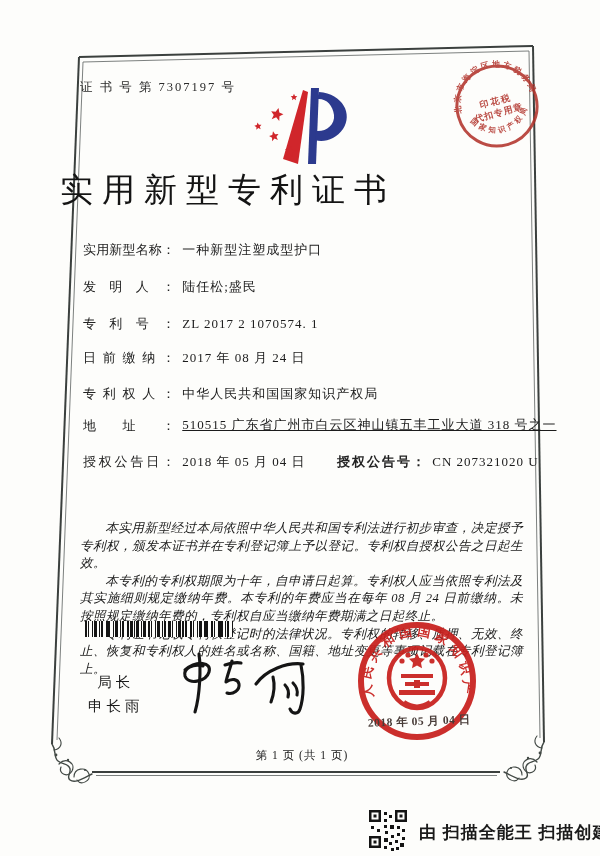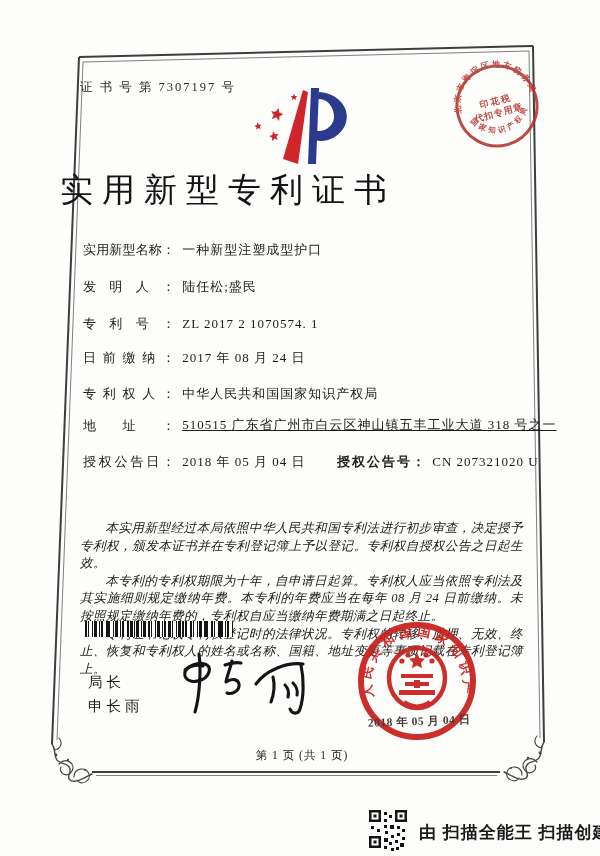--- a/index.html
+++ b/index.html
@@ -52,21 +52,21 @@
       repeating-linear-gradient(90deg,
         #141414 0 2px, #fdfdfb 2px 3px,
         #141414 3px 4px, #fdfdfb 4px 7px,
         #141414 7px 8px, #fdfdfb 8px 9px,
         #141414 9px 12px, #fdfdfb 12px 14px,
         #141414 14px 15px, #fdfdfb 15px 16px,
         #141414 16px 18px, #fdfdfb 18px 21px);
   }
 
   .director{position:absolute;left:88px;top:670px;font-size:14.5px;letter-spacing:4px;color:#1b1b1b;}
-  .director div{line-height:24px;}
+  .director div{line-height:24px;text-align:center;}
   .sig{position:absolute;left:135px;top:645px;width:190px;height:75px;}
 
   .seal{position:absolute;left:350px;top:612px;width:136px;height:136px;opacity:0.93;}
   .seal text{font-family:"Liberation Serif",serif;}
 
   .taxstamp{position:absolute;left:452px;top:60px;width:90px;height:92px;opacity:0.88;}
   .taxstamp text{font-family:"Liberation Serif",serif;}
 
   .pageinfo{
     position:absolute;left:237px;top:748px;width:130px;text-align:center;

